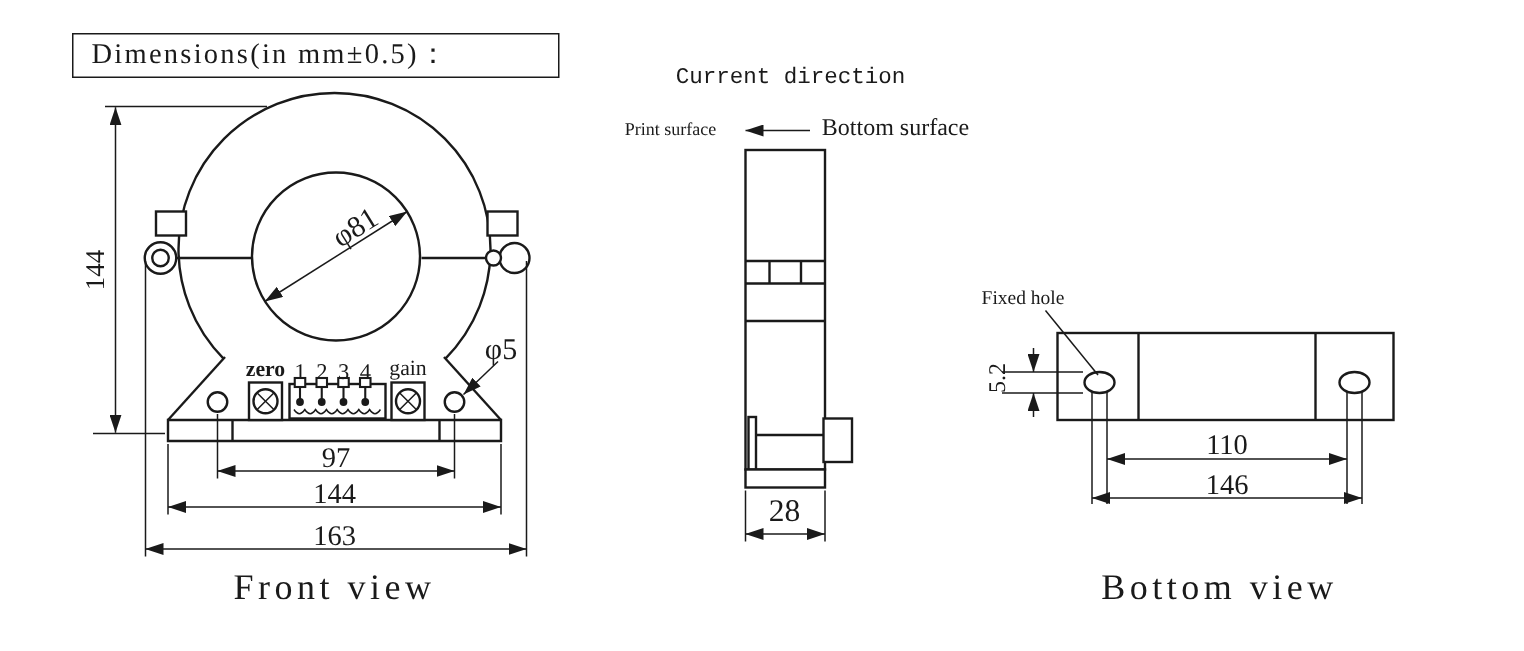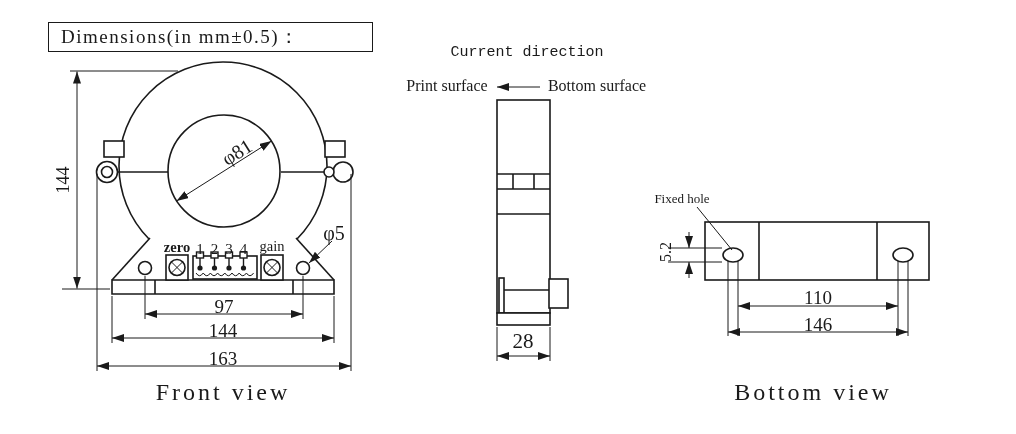--- a/index.html
+++ b/index.html
@@ -174,21 +174,21 @@
   <div class="lbl" style="left:214.5px;top:249px;font-size:15px;">2</div>
   <div class="lbl" style="left:229px;top:249px;font-size:15px;">3</div>
   <div class="lbl" style="left:243.5px;top:249px;font-size:15px;">4</div>
   <div class="lbl rot90" style="left:63px;top:180px;font-size:18px;">144</div>
   <div class="lbl dimnum" style="left:224px;top:306px;">97</div>
   <div class="lbl dimnum" style="left:223px;top:330px;">144</div>
   <div class="lbl dimnum" style="left:223px;top:358px;">163</div>
   <div class="lbl caption" style="left:223px;top:392px;">Front view</div>
 
   <div class="lbl" style="left:527px;top:52px;font-size:15px;font-family:Liberation Mono, monospace;">Current direction</div>
-  <div class="lbl" style="left:447px;top:86px;font-size:16px;">Print surface</div>
+  <div class="lbl" style="left:447px;top:86px;font-size:12px;">Print surface</div>
   <div class="lbl" style="left:597px;top:86px;font-size:16px;">Bottom surface</div>
   <div class="lbl" style="left:523px;top:341px;font-size:21px;">28</div>
 
   <div class="lbl" style="left:682px;top:198px;font-size:13px;">Fixed hole</div>
   <div class="lbl rot90" style="left:666px;top:252px;font-size:16px;">5.2</div>
   <div class="lbl dimnum" style="left:818px;top:297px;">110</div>
   <div class="lbl dimnum" style="left:818px;top:324px;">146</div>
   <div class="lbl caption" style="left:813px;top:392px;">Bottom view</div>
 
 </div>

